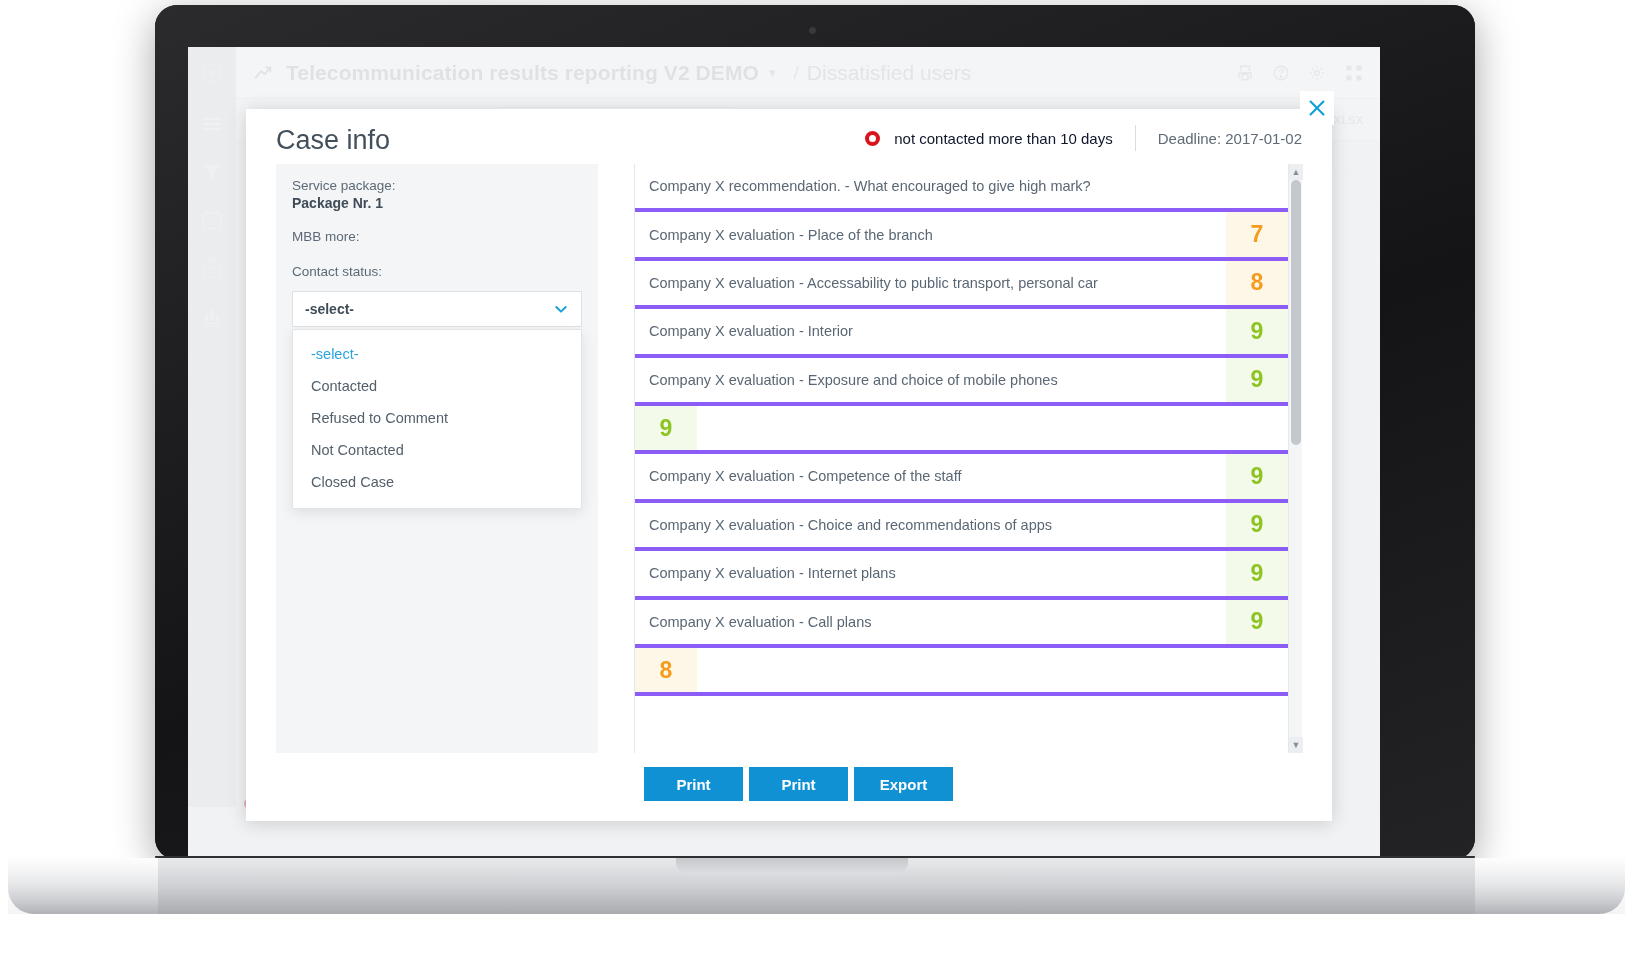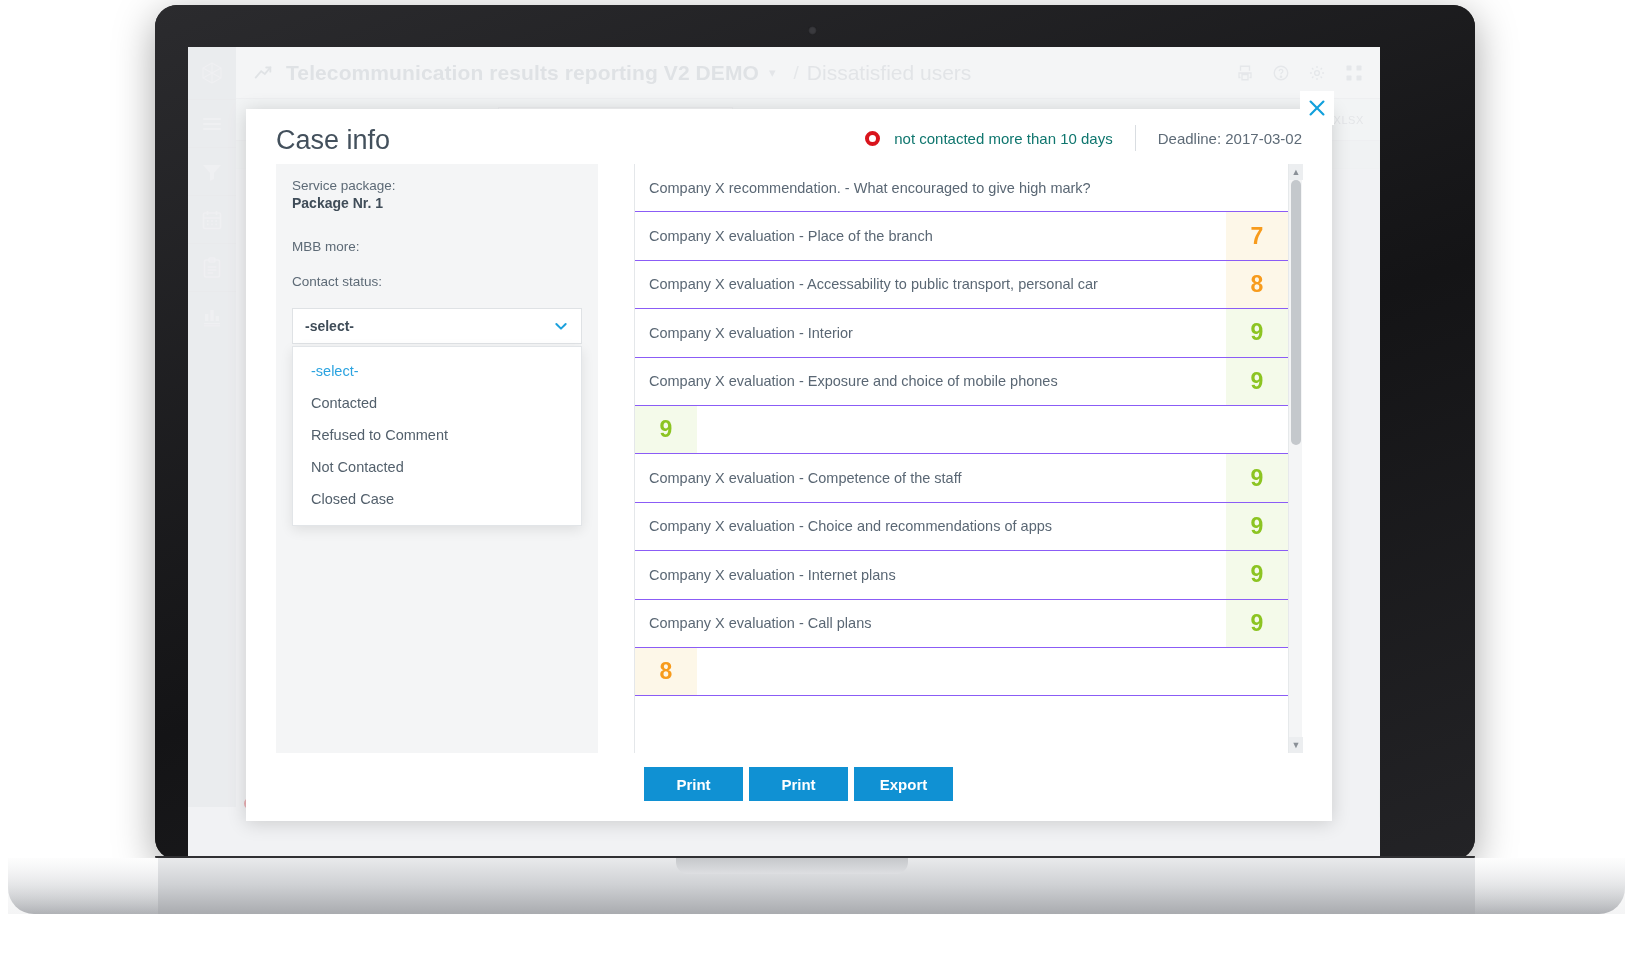--- a/index.html
+++ b/index.html
@@ -140,39 +140,39 @@
     width:34px; height:34px; display:flex; align-items:center; justify-content:center;
     cursor:pointer; background:#fff;
   }
   .modal-close svg { width:22px;height:22px; color:#12a0dc; }
 
   .modal-head {
     display:flex; align-items:flex-end; padding:16px 30px 10px 30px;
   }
   .modal-title { font-size:27px; color:#43505c; font-weight:400; line-height:1; }
   .head-right { margin-left:auto; display:flex; align-items:center; gap:0; padding-bottom:3px;}
-  .status-chip { display:flex; align-items:center; gap:14px; font-size:15px; color:#0f766e; }
+  .status-chip { display:flex; align-items:center; gap:14px; font-size:15px; color:#0f172a; }
   .ring {
     width:15px;height:15px;border-radius:50%;
     border:4px solid #d9141c; flex:none;
   }
   .vdiv { width:1px; height:26px; background:#d9dde1; margin:0 22px; }
   .deadline { font-size:15px; color:#5e6b77; }
 
   .modal-body { flex:1; display:flex; padding:0 30px; gap:0; min-height:0; }
 
   
   .info-panel {
     width:322px; background:#f4f5f6; padding:14px 16px 20px 16px;
     position:relative;
   }
   .info-label { font-size:13.5px; color:#5d6a76; margin-bottom:2px; }
-  .info-strong { font-size:14px; color:#3f4c58; font-weight:700; margin-bottom:28px; }
+  .info-strong { font-size:14px; color:#3f4c58; font-weight:700; margin-bottom:18px; }
   .info-gap { height:18px; }
-  .select-wrap { position:relative; margin-top:19px; }
+  .select-wrap { position:relative; margin-top:12px; }
   .select-box {
     height:36px; background:#fff; border:1px solid #dfe2e5;
     display:flex; align-items:center; padding:0 12px; cursor:pointer;
   }
   .select-box .sel-text { font-size:14px; color:#3f4c58; font-weight:700; }
   .select-box .sel-caret { margin-left:auto; color:#1ba1dd; width:16px; height:16px; }
   .select-menu {
     position:absolute; left:0; top:38px; width:100%;
     background:#fff; border:1px solid #e2e5e8;
     box-shadow:0 4px 12px rgba(0,0,0,.09);
@@ -181,21 +181,21 @@
   .opt { padding:8px 18px; font-size:14.5px; color:#53606c; cursor:pointer; }
   .opt.selected { color:#2aa3e0; }
 
   
   .list-col { flex:1; display:flex; min-width:0; padding-left:36px; }
   .list-scroll {
     flex:1; min-width:0; border-left:1px solid #e4e7ea;
     overflow:hidden; position:relative;
   }
   .q-row {
-    display:flex; align-items:stretch; border-bottom:1px solid #8b5cf6;
+    display:flex; align-items:stretch; border-bottom:4px solid #8b5cf6;
     min-height:48.4px;
   }
   .q-row:first-child { border-top:none; }
   .q-text {
     flex:1; display:flex; align-items:center;
     padding:6px 14px; font-size:14.5px; color:#5a6774; line-height:1.25;
   }
   .q-score {
     width:62px; flex:none; display:flex; align-items:center; justify-content:center;
     font-size:23px; font-weight:700;
@@ -378,21 +378,21 @@
       </div>
 
       <div class="modal-head">
         <div class="modal-title">Case info</div>
         <div class="head-right">
           <div class="status-chip">
             <span class="ring"></span>
             <span>not contacted more than 10 days</span>
           </div>
           <span class="vdiv"></span>
-          <span class="deadline">Deadline: 2017-03-02</span>
+          <span class="deadline">Deadline: 2017-01-02</span>
         </div>
       </div>
 
       <div class="modal-body">
 
         <div class="info-panel">
           <div class="info-label">Service package:</div>
           <div class="info-strong">Package Nr. 1</div>
 
           <div class="info-label">MBB more:</div>

